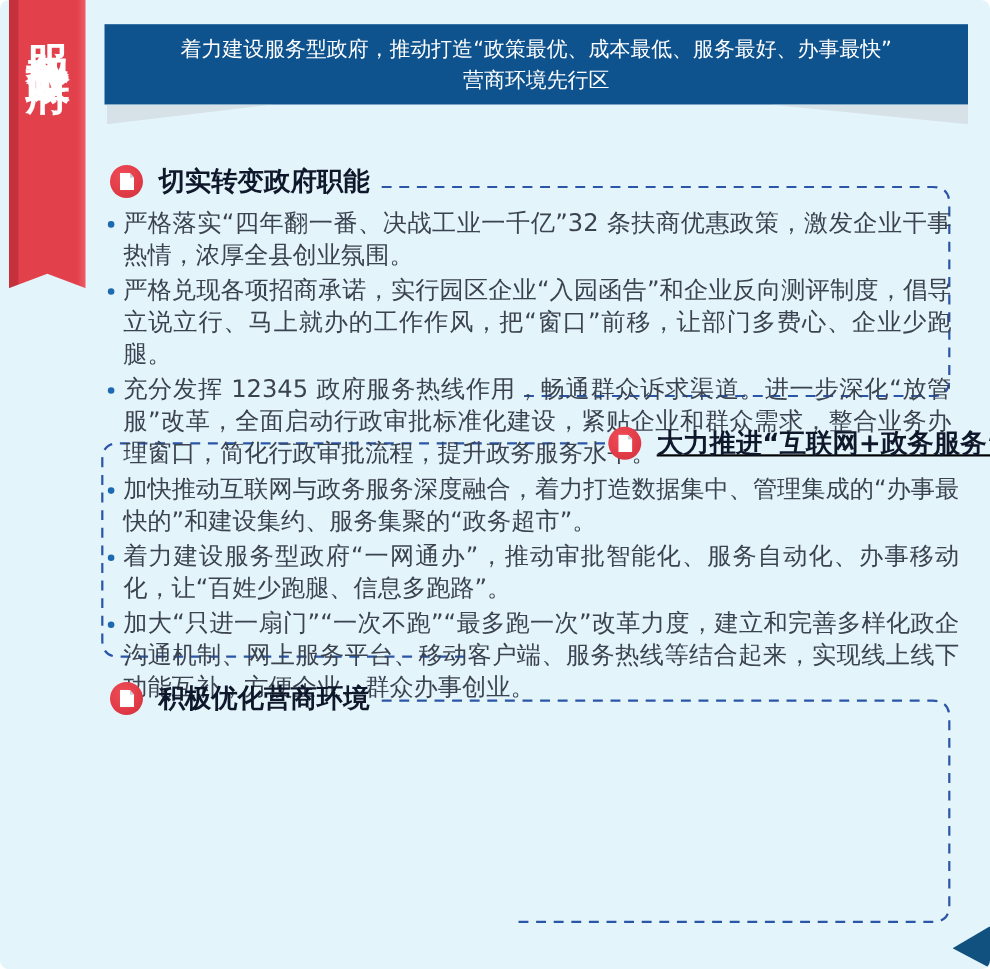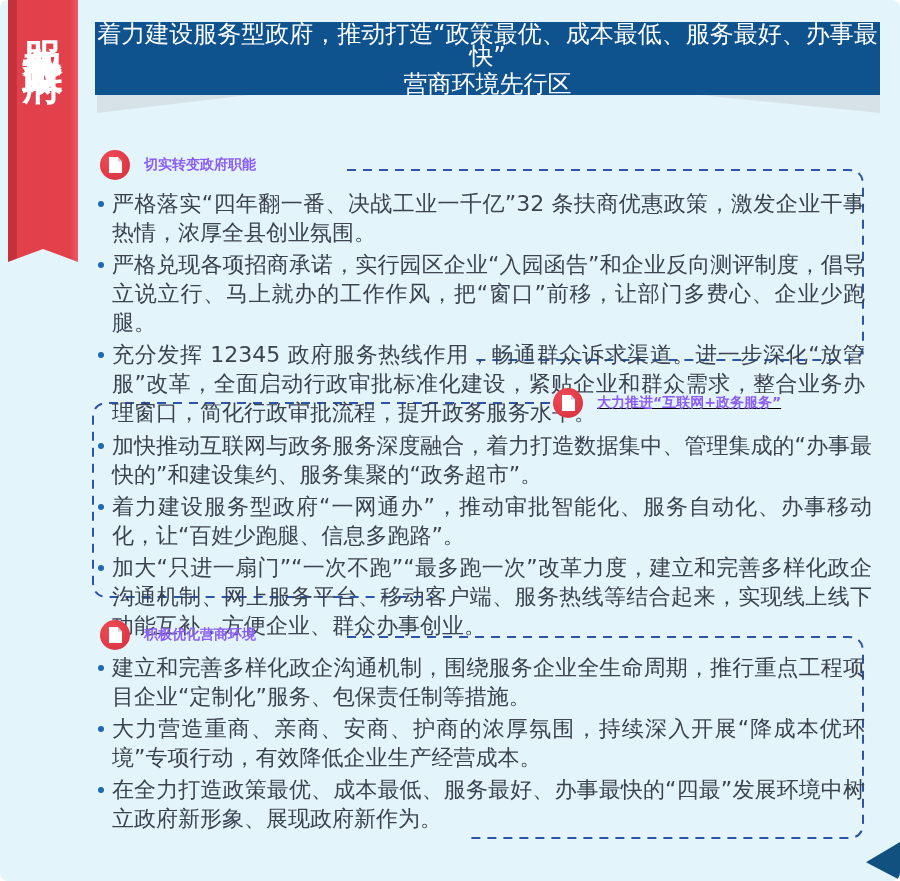--- a/index.html
+++ b/index.html
@@ -20,30 +20,30 @@
     color:#ffffff;font-weight:bold;font-size:40px;letter-spacing:5px;
     padding-top:10px;line-height:70px;
   }
   
   .banner{
     position:absolute;left:95px;top:22px;width:785px;height:73px;
     background:#0e538e;color:#ffffff;
     display:flex;flex-direction:column;justify-content:center;align-items:center;
     text-align:center;gap:6px;
   }
-  .banner-line{font-size:24px;line-height:22px;}
+  .banner-line{font-size:19px;line-height:22px;}
   .wedge{position:absolute;top:95px;height:18px;background:#d7e1e8;}
   .wedge-left{left:97px;width:152px;clip-path:polygon(0 0,100% 0,0 100%);}
   .wedge-right{left:700px;width:180px;clip-path:polygon(0 0,100% 0,100% 100%);}
   
   .frames{position:absolute;left:0;top:0;width:900px;height:881px;pointer-events:none;}
   .frames path{fill:none;stroke:#2b56a7;stroke-width:2;stroke-dasharray:9 7;}
   
   .sec-header{position:absolute;display:flex;align-items:center;gap:14px;height:30px;}
-  .sec-title{color:#8b5cf6;font-weight:bold;font-size:14px;white-space:nowrap;}
+  .sec-title{color:#0f172a;font-weight:bold;font-size:24px;white-space:nowrap;}
   .doc-icon{
     position:relative;width:30px;height:30px;border-radius:50%;flex:0 0 30px;
     background:radial-gradient(circle at 38% 32%,#ef4c57 0%,#e03a46 60%,#cf3340 100%);
   }
   .doc-icon::before{ 
     content:"";position:absolute;left:9px;top:7px;width:13px;height:16px;
     background:#ffffff;
     clip-path:polygon(0 0,68% 0,100% 28%,100% 100%,0 100%);
   }
   .doc-icon::after{ 
@@ -110,23 +110,16 @@
       <li>加快推动互联网与政务服务深度融合，着力打造数据集中、管理集成的“办事最快的”和建设集约、服务集聚的“政务超市”。</li>
       <li>着力建设服务型政府“一网通办”，推动审批智能化、服务自动化、办事移动化，让“百姓少跑腿、信息多跑路”。</li>
       <li>加大“只进一扇门”“一次不跑”“最多跑一次”改革力度，建立和完善多样化政企沟通机制、网上服务平台、移动客户端、服务热线等结合起来，实现线上线下功能互补，方便企业、群众办事创业。</li>
     </ul>
   </div>
 
   <div class="sec-header" style="left:100px;top:620px;">
     <span class="doc-icon"></span>
     <span class="sec-title">积极优化营商环境</span>
   </div>
-  <div class="sec-body" style="left:97px;top:653px;width:768px;">
-    <ul class="bullets">
-      <li>建立和完善多样化政企沟通机制，围绕服务企业全生命周期，推行重点工程项目企业“定制化”服务、包保责任制等措施。</li>
-      <li>大力营造重商、亲商、安商、护商的浓厚氛围，持续深入开展“降成本优环境”专项行动，有效降低企业生产经营成本。</li>
-      <li>在全力打造政策最优、成本最低、服务最好、办事最快的“四最”发展环境中树立政府新形象、展现政府新作为。</li>
-    </ul>
-  </div>
 
   <div class="corner-arrow"></div>
 
 </div>
 
 </body></html>

